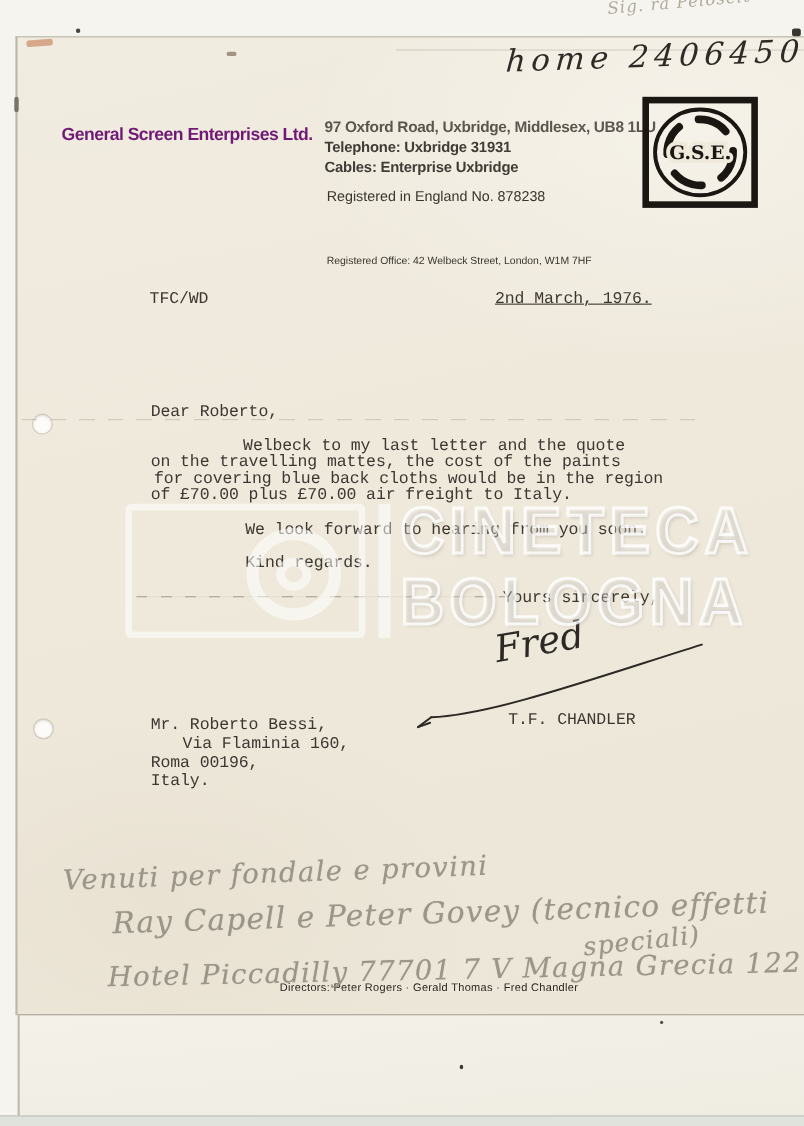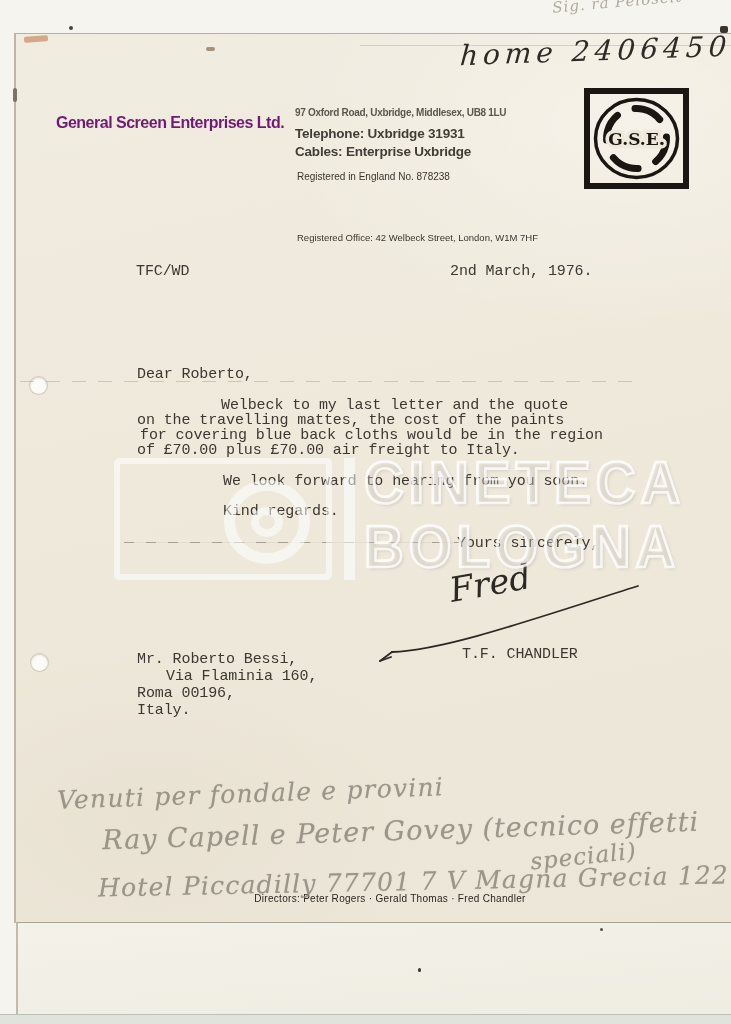--- a/index.html
+++ b/index.html
@@ -34,33 +34,33 @@
   .hole{
     position:absolute;width:17px;height:17px;border-radius:50%;
     background:#fcfbf8;
     box-shadow:0 0 0 1px rgba(185,178,163,0.55), inset 0 1px 2px rgba(120,114,102,0.25);
     z-index:2;
   }
   .crease{position:absolute;z-index:2;}
   .speck{position:absolute;z-index:2;border-radius:2px;}
   
   .company{left:56px;top:114px;font-size:16px;font-weight:bold;letter-spacing:-0.5px;color:#701a75;z-index:2;}
-  .addr1{left:295px;top:107px;font-size:10px;font-weight:bold;letter-spacing:-0.3px;color:#3a352e;opacity:.82;z-index:2;}
+  .addr1{left:295px;top:107px;font-size:14px;font-weight:bold;letter-spacing:-0.3px;color:#3a352e;opacity:.82;z-index:2;}
   .addr2{left:295px;top:126px;font-size:13.5px;font-weight:bold;letter-spacing:-0.2px;color:#2e2a24;opacity:.9;z-index:2;}
   .addr3{left:295px;top:144px;font-size:13.5px;font-weight:bold;letter-spacing:-0.2px;color:#2e2a24;opacity:.9;z-index:2;}
-  .reg1{left:297px;top:171px;font-size:10px;color:#3a352d;z-index:2;}
+  .reg1{left:297px;top:171px;font-size:13px;color:#3a352d;z-index:2;}
   .reg2{left:297px;top:185px;font-size:9.5px;color:#3a352d;z-index:2;margin-top:47px;}
   .logo{left:583px;top:87px;z-index:2;}
   
   .typed{
     font-family:"Liberation Mono","DejaVu Sans Mono",monospace;
     font-size:15px;color:#3c3731;z-index:2;letter-spacing:-0.1px;
   }
   .ref{left:136px;top:263px;text-align:right;}
-  .date{left:450px;top:263px;}
+  .date{left:450px;top:263px;text-decoration:underline;}
   .salutation{left:137px;top:366px;}
   .b0{left:221px;top:397px;}
   .b1{left:137px;top:412px;}
   .b2{left:140px;top:427px;}
   .b3{left:137px;top:442px;}
   .b4{left:223px;top:473px;}
   .b5{left:223px;top:503px;}
   .vale{left:457px;top:535px;}
   .signatory{left:462px;top:620px;margin-top:26px;}
   .rc0{left:137px;top:651px;}

